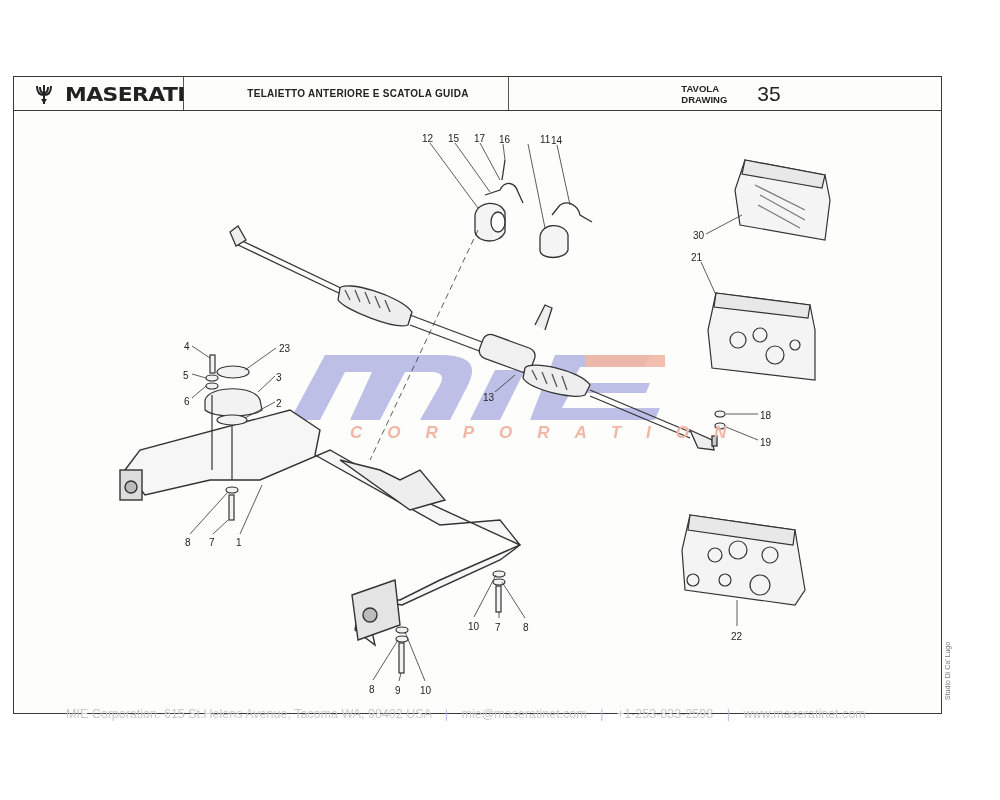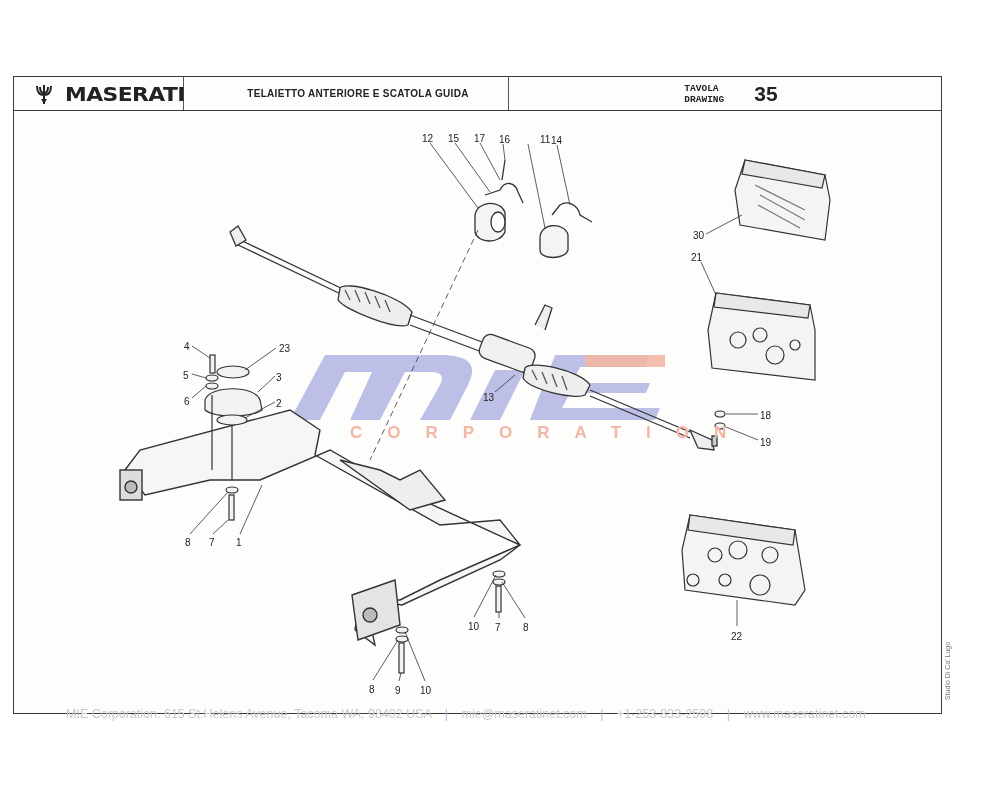--- a/index.html
+++ b/index.html
@@ -4,26 +4,26 @@
 <style>
   html, body { margin:0; padding:0; background:#ffffff; }
   body { width:1000px; height:800px; position:relative; overflow:hidden; font-family:"Liberation Sans", sans-serif; color:#222; }
   .sheet { position:absolute; left:13px; top:76px; width:929px; height:638px; border:1.5px solid #3a3a3a; box-sizing:border-box; background:#fdfdfc; }
   .titlebar { position:absolute; left:0; top:0; width:100%; height:34px; border-bottom:1.5px solid #3a3a3a; box-sizing:border-box; display:flex; }
   .tb-cell { height:100%; border-right:1.3px solid #555; box-sizing:border-box; display:flex; align-items:center;justify-content:center; }
   .tb-logo { width:170px; padding-left:8px; gap:12px; }
   .tb-it { width:325px; padding-left:24px; font-size:10px; font-weight:bold; letter-spacing:0.3px; }
   .tb-en { width:281px; padding-left:26px; font-size:10px; font-weight:bold; letter-spacing:0.3px; }
   .tb-num { flex:1; border-right:none; padding-left:12px; }
-  .tavola { font-size:9.5px; font-weight:bold; line-height:11px;font-family:Liberation Mono, monospace; }
-  .num { font-size:21px; font-weight:bold; margin-left:30px; }
+  .tavola { font-size:9.5px; font-weight:bold; line-height:11px; }
+  .num { font-size:21px; font-weight:normal; margin-left:30px; }
   .brand { font-size:19px; font-weight:900; letter-spacing:-0.5px; font-family:"DejaVu Sans", sans-serif; transform:scaleX(1.15); transform-origin:left; color:#222; }
   .drawing { position:absolute; left:0; top:0; width:1000px; height:800px; }
   .lbl { position:absolute; font-size:10px; color:#222; }
-  .wm-corp { position:absolute; left:350px; top:423px; font-size:17px; font-weight:bold; color:#f1b7a4; letter-spacing:25px; }
+  .wm-corp { position:absolute; left:350px; top:423px; font-size:17px; font-weight:bold; font-style:italic; color:#f1b7a4; letter-spacing:25px; }
   .footer { position:absolute; left:44px; top:707px; font-size:12.5px; color:#c8c8c8; white-space:nowrap;margin-left:22px; }
   .footer .sep { color:#b9b9e0; margin:0 10px; }
   .studio { position:absolute; left:944px; top:700px; transform:rotate(-90deg); transform-origin:left top; font-size:7px; color:#777; white-space:nowrap; }
 </style>
 </head>
 <body>
 
 <div class="sheet">
   <div class="titlebar">
     <div class="tb-cell tb-logo">

